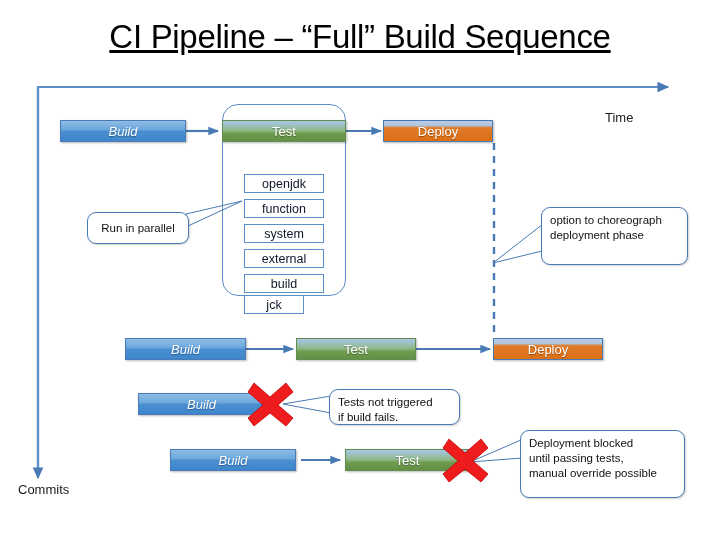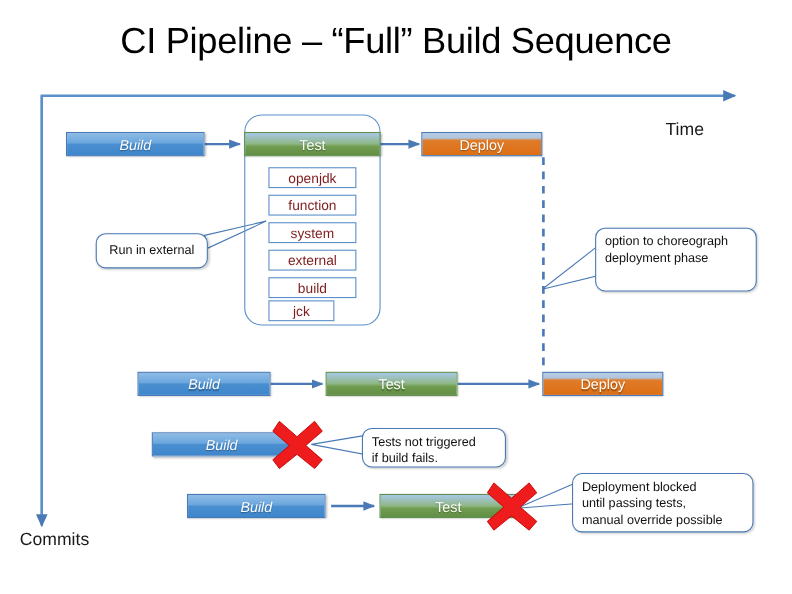--- a/index.html
+++ b/index.html
@@ -18,20 +18,21 @@
   #title {
     position: absolute;
     left: 0;
     top: 18px;
     width: 720px;
     text-align: center;
     font-size: 33px;
     color: #000000;
     letter-spacing: -0.3px;
     white-space: nowrap;
+    text-decoration: underline;
   }
   .stage {
     position: absolute;
     box-sizing: border-box;
     border: 1px solid #4a7ab5;
     color: #ffffff;
     font-size: 13px;
     display: flex;
     align-items: center;
     justify-content: center;
@@ -55,41 +56,42 @@
     box-sizing: border-box;
     border: 1.5px solid #5b8fc9;
     border-radius: 16px;
     background: transparent;
   }
   .testitem {
     position: absolute;
     box-sizing: border-box;
     border: 1px solid #5b8fc9;
     background: #ffffff;
-    color: #7f1d1d;
+    color: #0f172a;
     font-size: 12.5px;
     display: flex;
     align-items: center;
     justify-content: center;
+    margin-top: 22px;
   }
   .callout {
     position: absolute;
     box-sizing: border-box;
     border: 1px solid #4a7ab5;
     border-radius: 9px;
     background: #ffffff;
     color: #111111;
     font-size: 11.5px;
     line-height: 15px;
     padding: 5px 8px;
     box-shadow: 1px 1px 2px rgba(0,0,0,0.18);
   }
   .axis-label {
     position: absolute;
-    font-size: 16px;
+    font-size: 13px;
     color: #1a1a1a;
     white-space: nowrap;
   }
   svg.overlay {
     position: absolute;
     left: 0;
     top: 0;
     width: 720px;
     height: 540px;
     pointer-events: none;
@@ -180,34 +182,34 @@
     <span>external</span>
   </div>
   <div class="testitem" style="left:244px; top:252px; width:80px; height:19px;">
     <span>build</span>
   </div>
   <div class="testitem" style="left:244px; top:273px; width:60px; height:19px;text-align:right;">
     <span>jck</span>
   </div>
 
   <div class="callout" style="left:87px; top:212px; width:102px; height:32px; display:flex; align-items:center; justify-content:center;">
-    <span>Run in external</span>
+    <span>Run in parallel</span>
   </div>
 
   <div class="callout" style="left:541px; top:207px; width:147px; height:58px;">
     <div>option to choreograph</div>
     <div>deployment phase</div>
   </div>
 
   <div class="callout" style="left:329px; top:389px; width:131px; height:36px;">
     <div>Tests not triggered</div>
     <div>if build fails.</div>
   </div>
 
-  <div class="callout" style="left:520px; top:430px; width:165px; height:54px;">
+  <div class="callout" style="left:520px; top:430px; width:165px; height:68px;">
     <div>Deployment blocked</div>
     <div>until passing tests,</div>
     <div>manual override possible</div>
   </div>
 
   <div class="stage stage-build" style="left:125px; top:338px; width:121px; height:22px;">
     <span>Build</span>
   </div>
   <div class="stage stage-test" style="left:296px; top:338px; width:120px; height:22px;">
     <span>Test</span>

